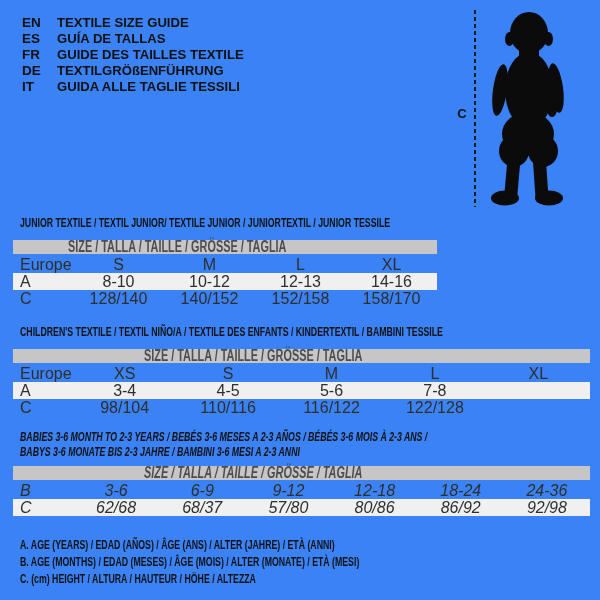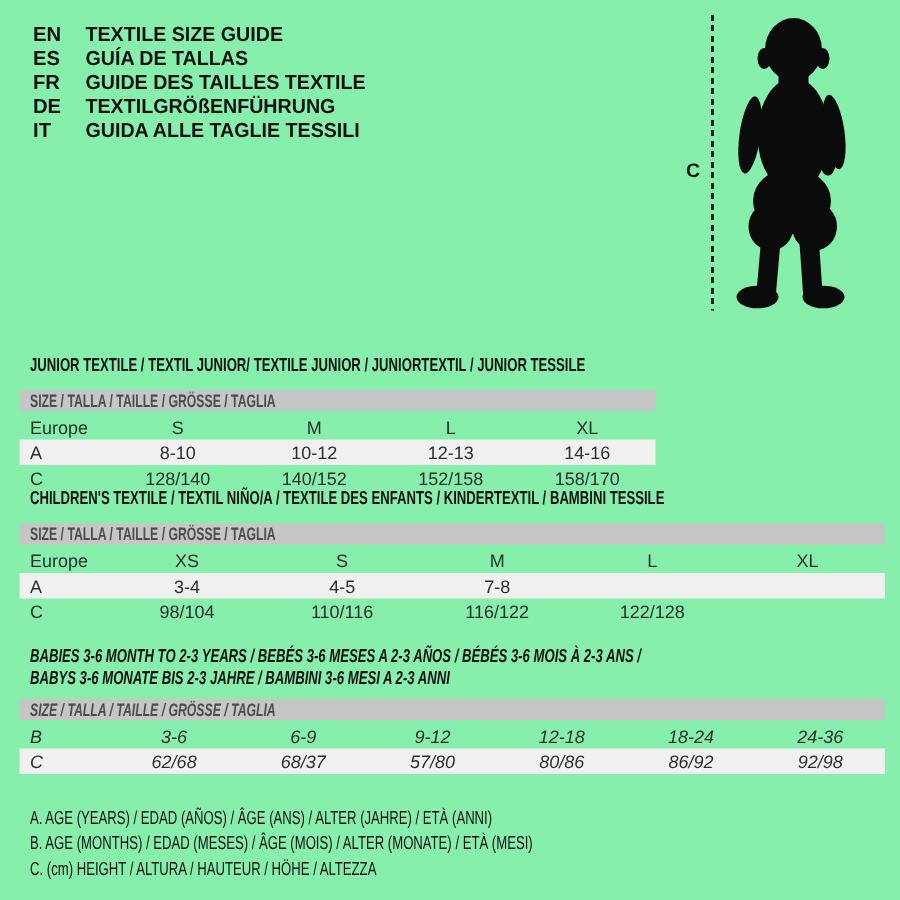--- a/index.html
+++ b/index.html
@@ -1,54 +1,54 @@
 <!DOCTYPE html>
 <html><head>
 <meta charset="utf-8">
 <style>
   html,body{margin:0;padding:0;}
   body{width:600px;height:600px;background:#ffffff;font-family:"Liberation Sans",sans-serif;}
-  .sheet{position:relative;width:600px;height:600px;background:#86efac;overflow:hidden;}
+  .sheet{position:relative;width:600px;height:600px;background:#3b82f6;overflow:hidden;}
 
   
   .langs{position:absolute;left:22px;top:15px;}
   .lang-row{display:flex;height:16px;line-height:16px;font-weight:bold;font-size:13.5px;color:#111;}
   .lang-code{width:35px;flex:0 0 35px;}
   .lang-label{white-space:nowrap;transform:scaleX(.97);transform-origin:0 50%;}
 
   
   .measure-line{position:absolute;left:474px;top:10px;width:2px;height:197px;
     background:repeating-linear-gradient(to bottom,#1c1c1c 0 4px,transparent 4px 7px);}
   .measure-label{position:absolute;left:452px;top:106px;width:20px;text-align:center;
     font-weight:bold;font-size:13px;color:#111;}
   .baby{position:absolute;left:486px;top:6px;}
 
   
   .tbl{position:absolute;left:13px;}
-  #tbl1{top:216px;width:424px;margin-top:20px;}
+  #tbl1{top:216px;width:424px;}
   #tbl2{top:325px;width:577px;}
   #tbl3{top:430px;width:577px;font-style:italic;}
   .tbl-title{height:15px;line-height:15px;padding-left:7px;font-weight:bold;font-size:12.5px;color:#111;}
   .tbl-title .cond{display:inline-block;white-space:nowrap;transform:scaleX(.70);transform-origin:0 50%;}
   .title-gap{height:9px;}
   .title-gap-sm{height:6px;}
   .bar{height:14px;line-height:14px;background:#c6c6c6;margin-bottom:2px;padding-left:7px;
-    font-weight:bold;font-size:12px;color:#4d4d4d;}
+    font-weight:bold;font-size:16px;color:#4d4d4d;text-align:center;}
   .bar .cond{display:inline-block;white-space:nowrap;transform:scaleX(.68);transform-origin:0 50%;}
-  .row{display:grid;height:17px;align-items:center;font-size:12px;color:#2e2e2e;}
+  .row{display:grid;height:17px;align-items:center;font-size:16px;color:#2e2e2e;}
   .cols4{grid-template-columns:60px repeat(4,1fr);}
   .cols5{grid-template-columns:60px repeat(5,1fr);}
   .cols6{grid-template-columns:60px repeat(6,1fr);}
   .row .lbl{padding-left:7px;text-align:left;}
   .row .cell{text-align:center;}
   .shade{background:#f0f0f0;}
 
   
   .footnotes{position:absolute;left:20px;top:537px;}
-  .footnote{height:17px;line-height:17px;font-weight:normal;font-size:12.5px;color:#111;}
+  .footnote{height:17px;line-height:17px;font-weight:bold;font-size:12.5px;color:#111;}
   .footnote .cond{display:inline-block;white-space:nowrap;transform:scaleX(.70);transform-origin:0 50%;}
 </style>
 </head>
 <body>
 
 <div class="sheet">
 
   <div class="langs">
     <div class="lang-row">
       <span class="lang-code">EN</span>
@@ -130,20 +130,21 @@
       <div class="cell">XS</div>
       <div class="cell">S</div>
       <div class="cell">M</div>
       <div class="cell">L</div>
       <div class="cell">XL</div>
     </div>
     <div class="row cols5 shade">
       <div class="lbl">A</div>
       <div class="cell">3-4</div>
       <div class="cell">4-5</div>
+      <div class="cell">5-6</div>
       <div class="cell">7-8</div>
     </div>
     <div class="row cols5">
       <div class="lbl">C</div>
       <div class="cell">98/104</div>
       <div class="cell">110/116</div>
       <div class="cell">116/122</div>
       <div class="cell">122/128</div>
     </div>
   </section>

